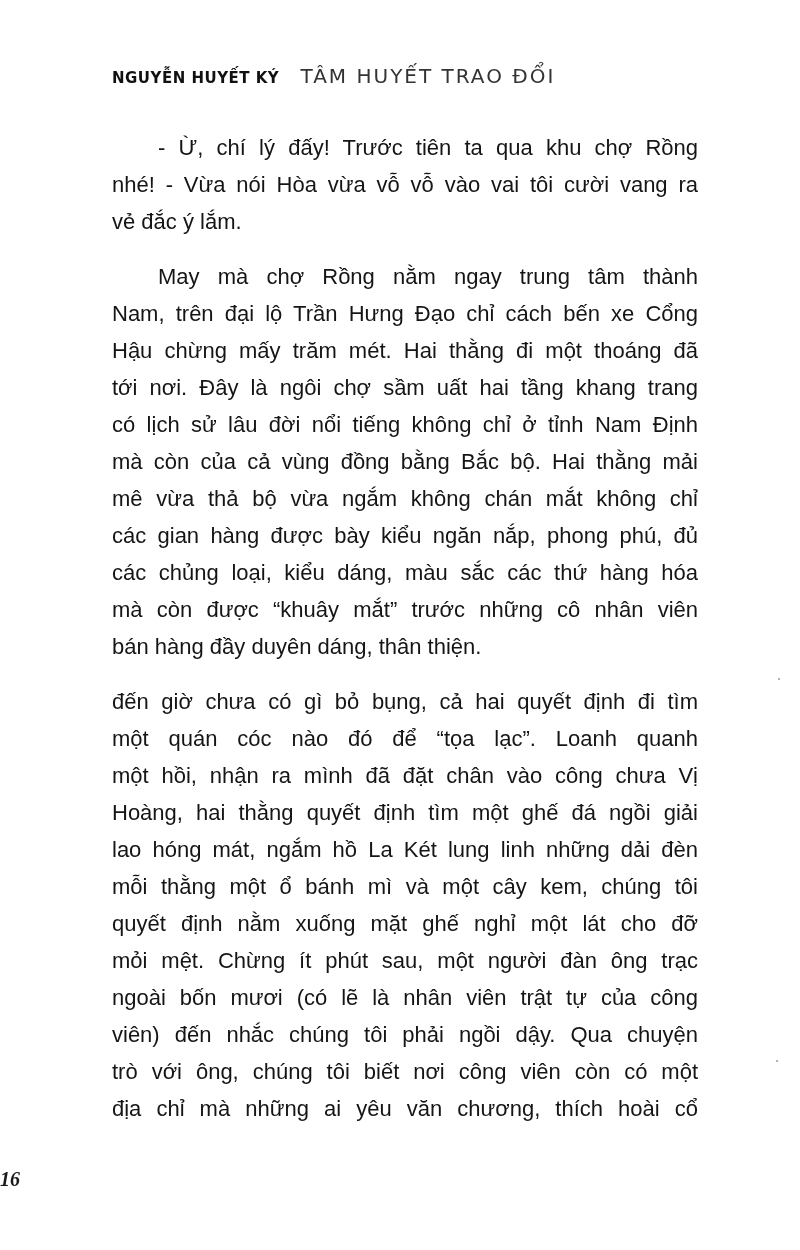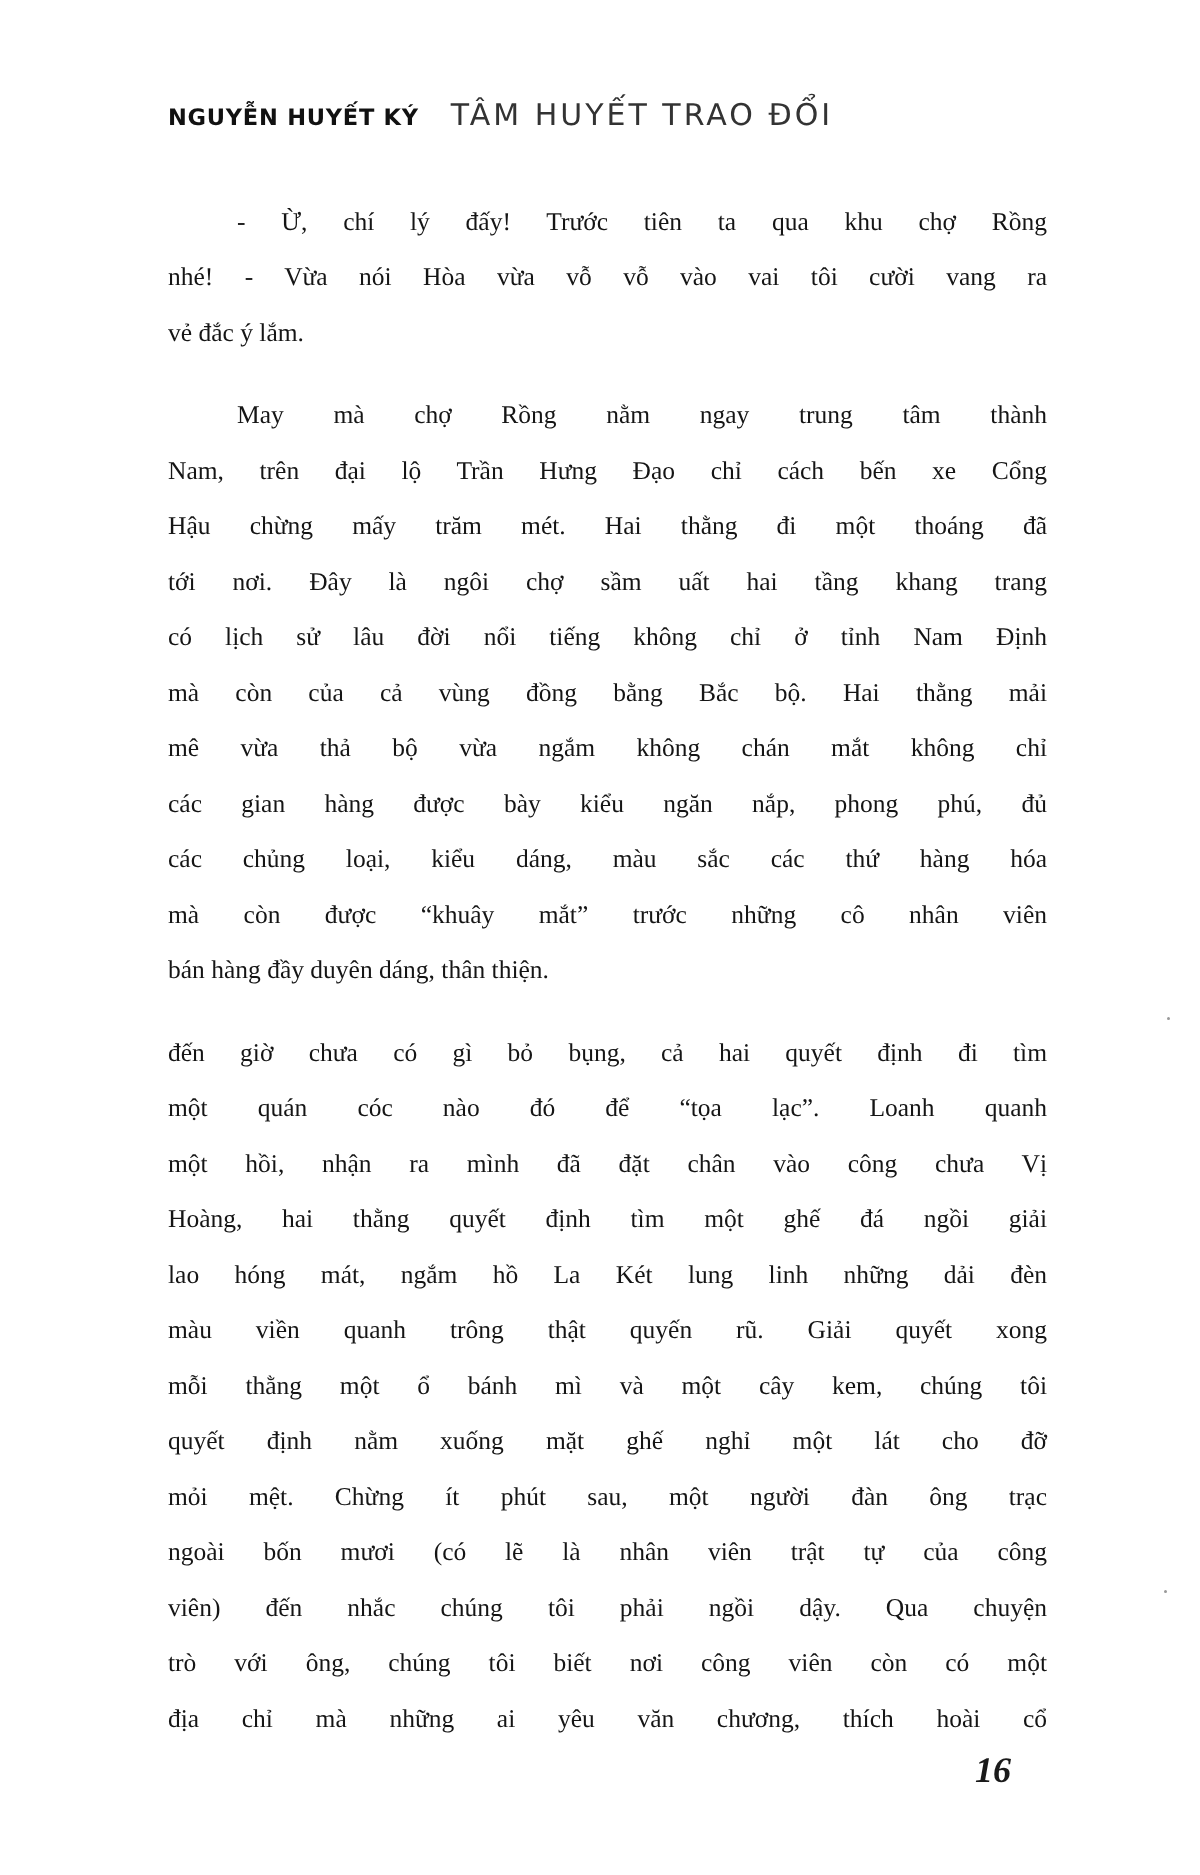--- a/index.html
+++ b/index.html
@@ -32,22 +32,22 @@
     color: #333;
     margin-left: 16px;
     letter-spacing: 2px;
     font-size: 20px;
   }
   .text-block {
     position: absolute;
     left: 112px;
     top: 129px;
     width: 586px;
-    font-family: Liberation Serif, serif;
-    font-size: 17px;
+    font-family: Liberation Sans, sans-serif;
+    font-size: 22px;
     line-height: 37px;
     color: #151515;
   }
   .para {
     margin: 0;
     text-align: justify;
     text-align-last: left;
   }
   .para .line {
     display: block;
@@ -64,25 +64,25 @@
     padding-left: 46px;
   }
   .gap {
     height: 18px;
   }
   .page-number {
     position: absolute;
     left: 0;
     width: 674px;
     top: 1168px;
-    text-align: right;
+    text-align: left;
     font-family: "Liberation Serif", "DejaVu Serif", serif;
     font-style: italic;
     font-weight: bold;
-    font-size: 24px;
+    font-size: 20px;
     color: #1a1a1a;
   }
   .speck {
     position: absolute;
     width: 2px;
     height: 2px;
     background: #999;
     border-radius: 50%;
   }
 </style>
@@ -119,21 +119,20 @@
   </p>
 
   <div class="gap"></div>
 
   <p class="para">
     <span class="line">đến giờ chưa có gì bỏ bụng, cả hai quyết định đi tìm</span>
     <span class="line">một quán cóc nào đó để “tọa lạc”. Loanh quanh</span>
     <span class="line">một hồi, nhận ra mình đã đặt chân vào công chưa Vị</span>
     <span class="line">Hoàng, hai thằng quyết định tìm một ghế đá ngồi giải</span>
     <span class="line">lao hóng mát, ngắm hồ La Két lung linh những dải đèn</span>
-    <span class="line">màu viền quanh trông thật quyến rũ. Giải quyết xong</span>
     <span class="line">mỗi thằng một ổ bánh mì và một cây kem, chúng tôi</span>
     <span class="line">quyết định nằm xuống mặt ghế nghỉ một lát cho đỡ</span>
     <span class="line">mỏi mệt. Chừng ít phút sau, một người đàn ông trạc</span>
     <span class="line">ngoài bốn mươi (có lẽ là nhân viên trật tự của công</span>
     <span class="line">viên) đến nhắc chúng tôi phải ngồi dậy. Qua chuyện</span>
     <span class="line">trò với ông, chúng tôi biết nơi công viên còn có một</span>
     <span class="line">địa chỉ mà những ai yêu văn chương, thích hoài cổ</span>
   </p>
 
 </div>

